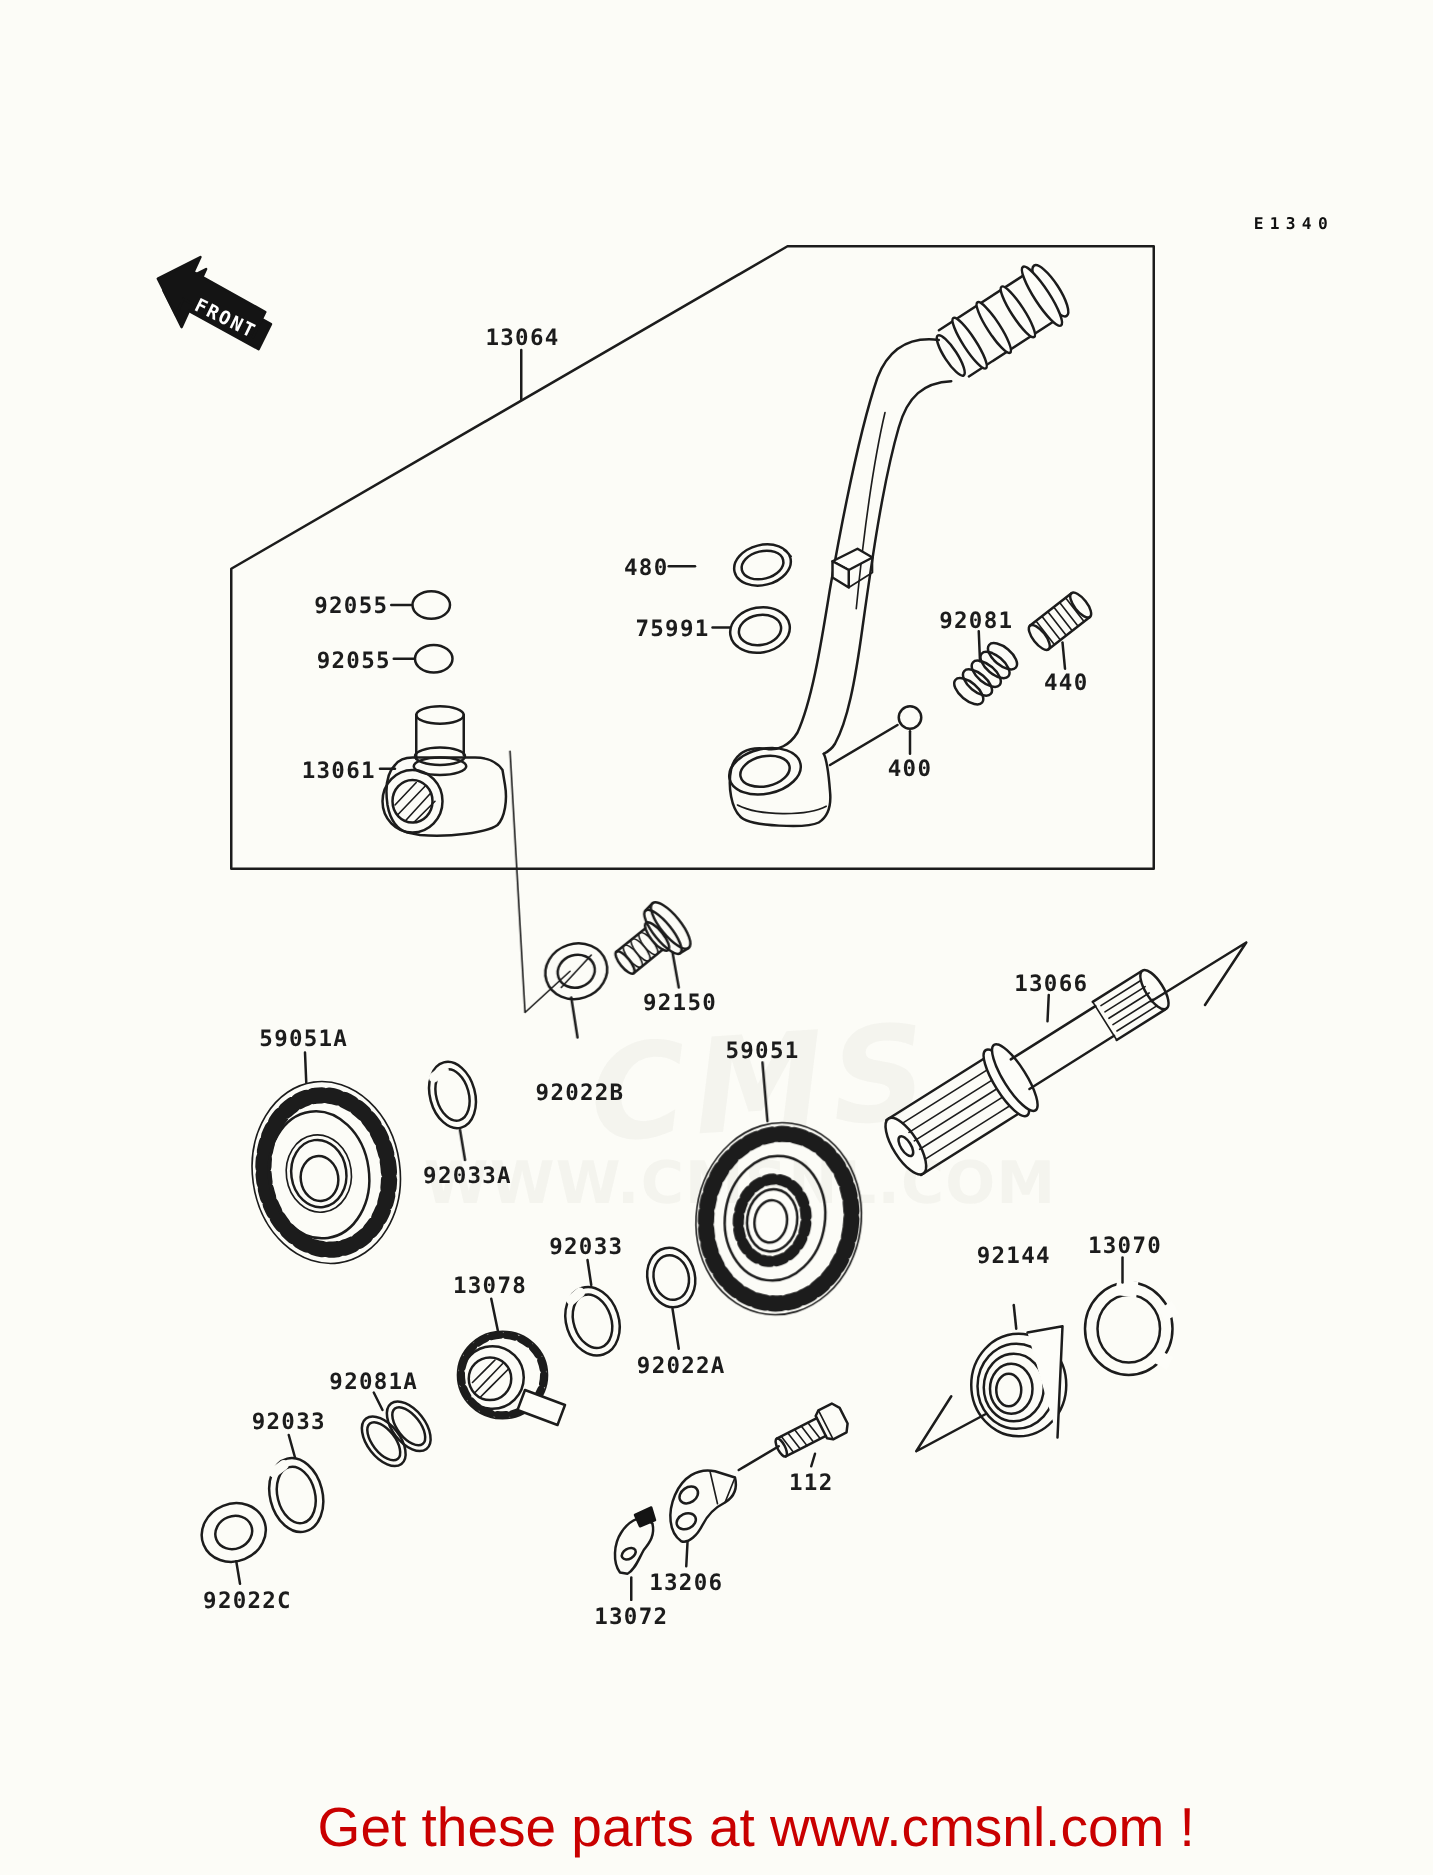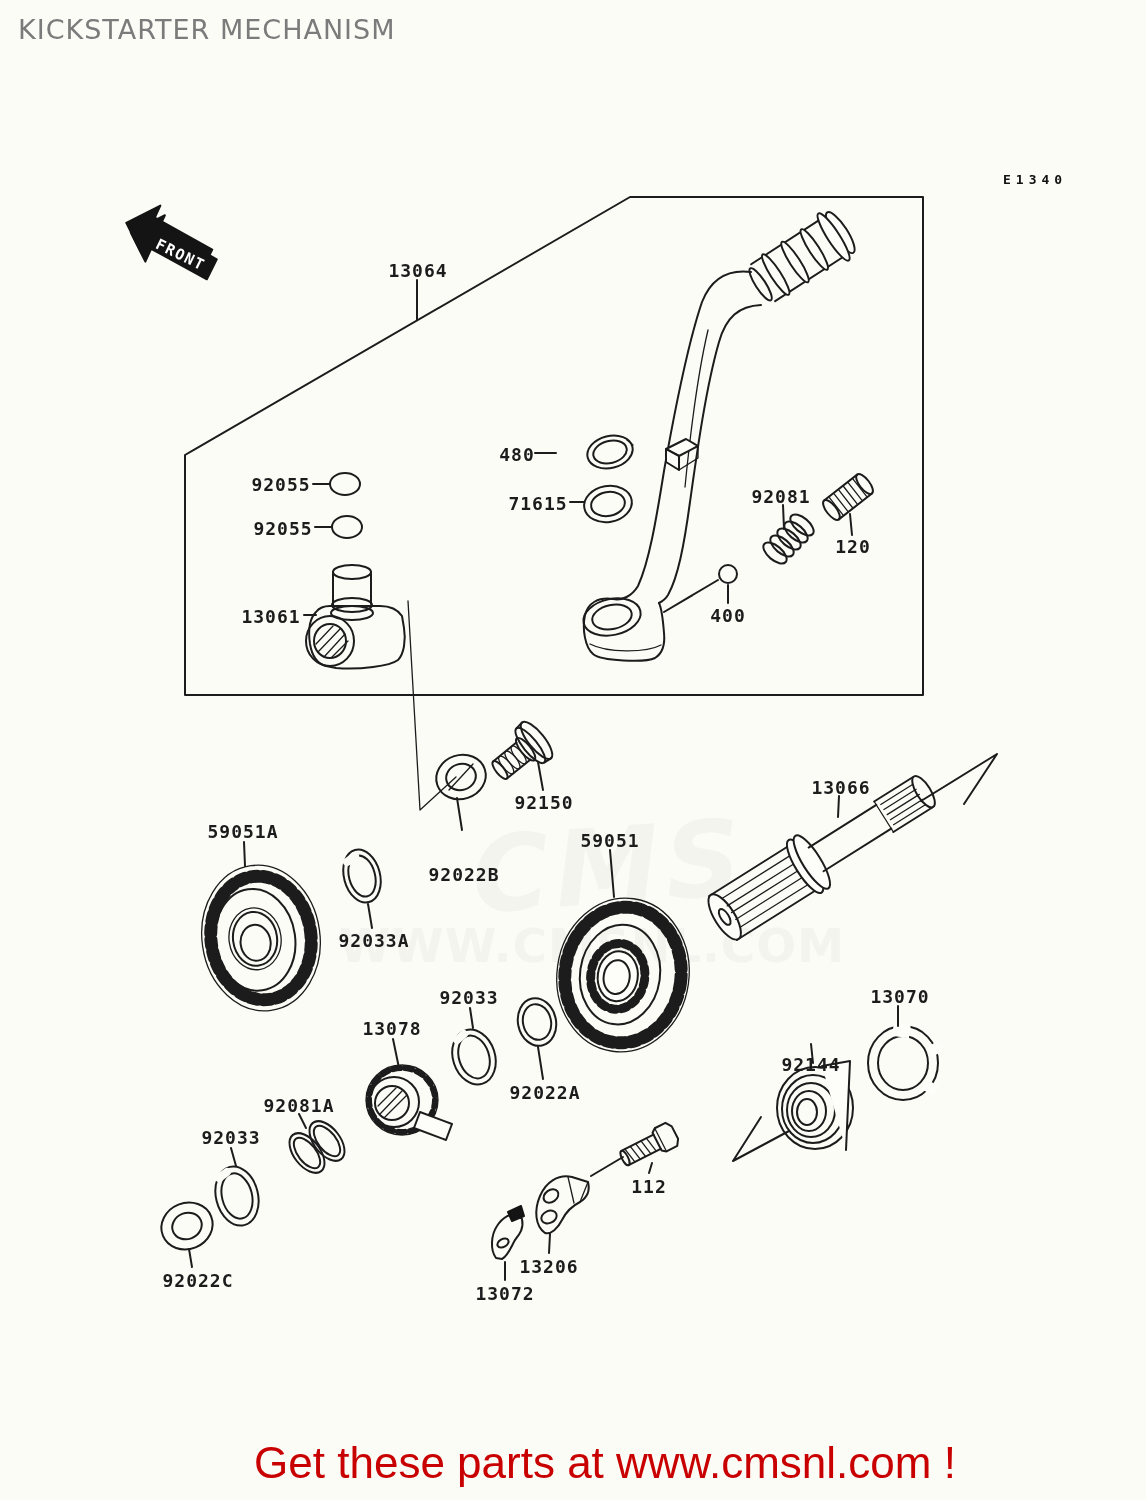--- a/index.html
+++ b/index.html
@@ -288,45 +288,44 @@
   </g>
   <g>
     <path d="M496,1258 C490,1250 491,1235 497,1226 C502,1218 511,1212 518,1215 L522,1219 C524,1228 520,1234 515,1240 C511,1247 508,1256 502,1259 Z"></path>
     <polygon points="508,1212 521,1206 524,1216 512,1221" class="blk"></polygon>
     <ellipse cx="503" cy="1243" rx="6" ry="4" transform="rotate(-30 503 1243)"></ellipse>
     <line x1="505" y1="1280" x2="505" y2="1262"></line>
   </g>
 
 </svg>
 
-<div class="title">KICKSTARTER MECHANISM</div>
 <div class="code">E1340</div>
 
 <span class="ref" style="left:418px;top:260px">13064</span>
 <span class="ref" style="left:281px;top:474px">92055</span>
 <span class="ref" style="left:283px;top:518px">92055</span>
 <span class="ref" style="left:271px;top:606px">13061</span>
 <span class="ref" style="left:517px;top:444px">480</span>
-<span class="ref" style="left:538px;top:493px">71615</span>
+<span class="ref" style="left:538px;top:493px">75991</span>
 <span class="ref" style="left:781px;top:486px">92081</span>
-<span class="ref" style="left:853px;top:536px">120</span>
+<span class="ref" style="left:853px;top:536px">440</span>
 <span class="ref" style="left:728px;top:605px">400</span>
 <span class="ref" style="left:544px;top:792px">92150</span>
 <span class="ref" style="left:464px;top:864px">92022B</span>
 <span class="ref" style="left:243px;top:821px">59051A</span>
 <span class="ref" style="left:374px;top:930px">92033A</span>
 <span class="ref" style="left:610px;top:830px">59051</span>
 <span class="ref" style="left:841px;top:777px">13066</span>
 <span class="ref" style="left:469px;top:987px">92033</span>
 <span class="ref" style="left:392px;top:1018px">13078</span>
 <span class="ref" style="left:545px;top:1082px">92022A</span>
 <span class="ref" style="left:299px;top:1095px">92081A</span>
 <span class="ref" style="left:231px;top:1127px">92033</span>
 <span class="ref" style="left:198px;top:1270px">92022C</span>
 <span class="ref" style="left:649px;top:1176px">112</span>
 <span class="ref" style="left:549px;top:1256px">13206</span>
 <span class="ref" style="left:505px;top:1283px">13072</span>
-<span class="ref" style="left:811px;top:1054px">92144</span>
+<span class="ref" style="left:811px;top:994px">92144</span>
 <span class="ref" style="left:900px;top:986px">13070</span>
 
 <div class="footer">Get these parts at www.cmsnl.com !</div>
 
 </div>
 
 </body></html>

